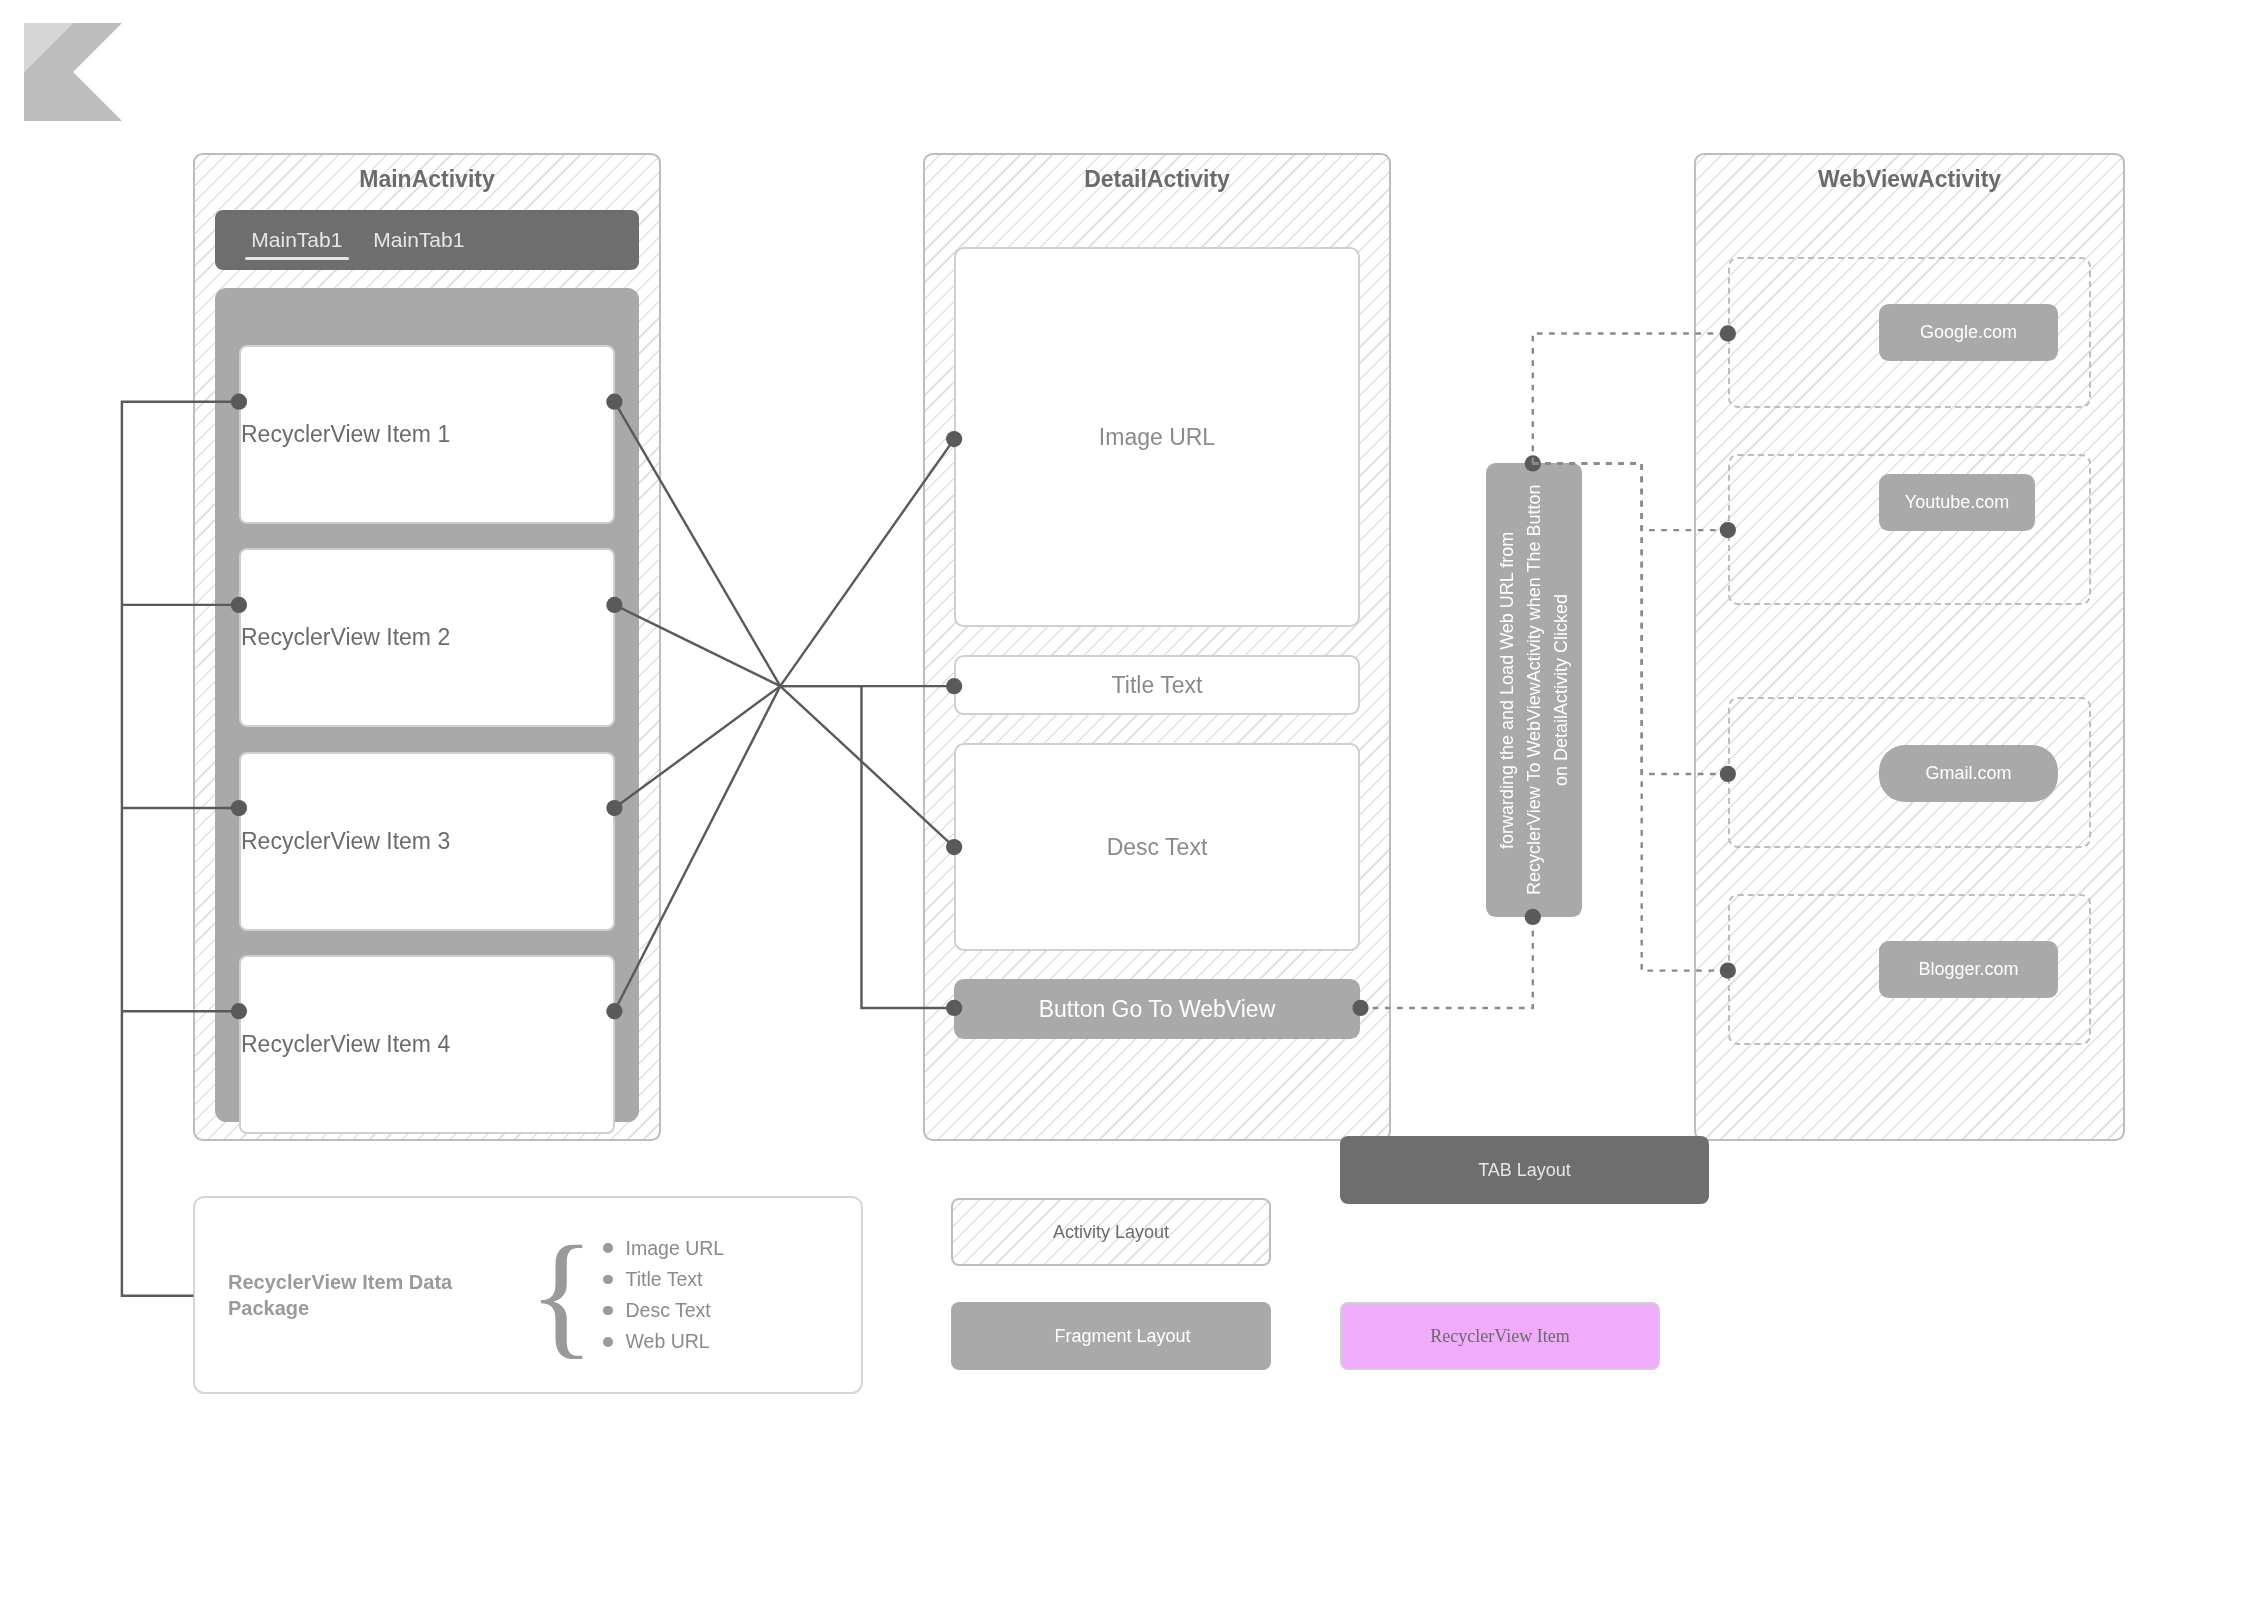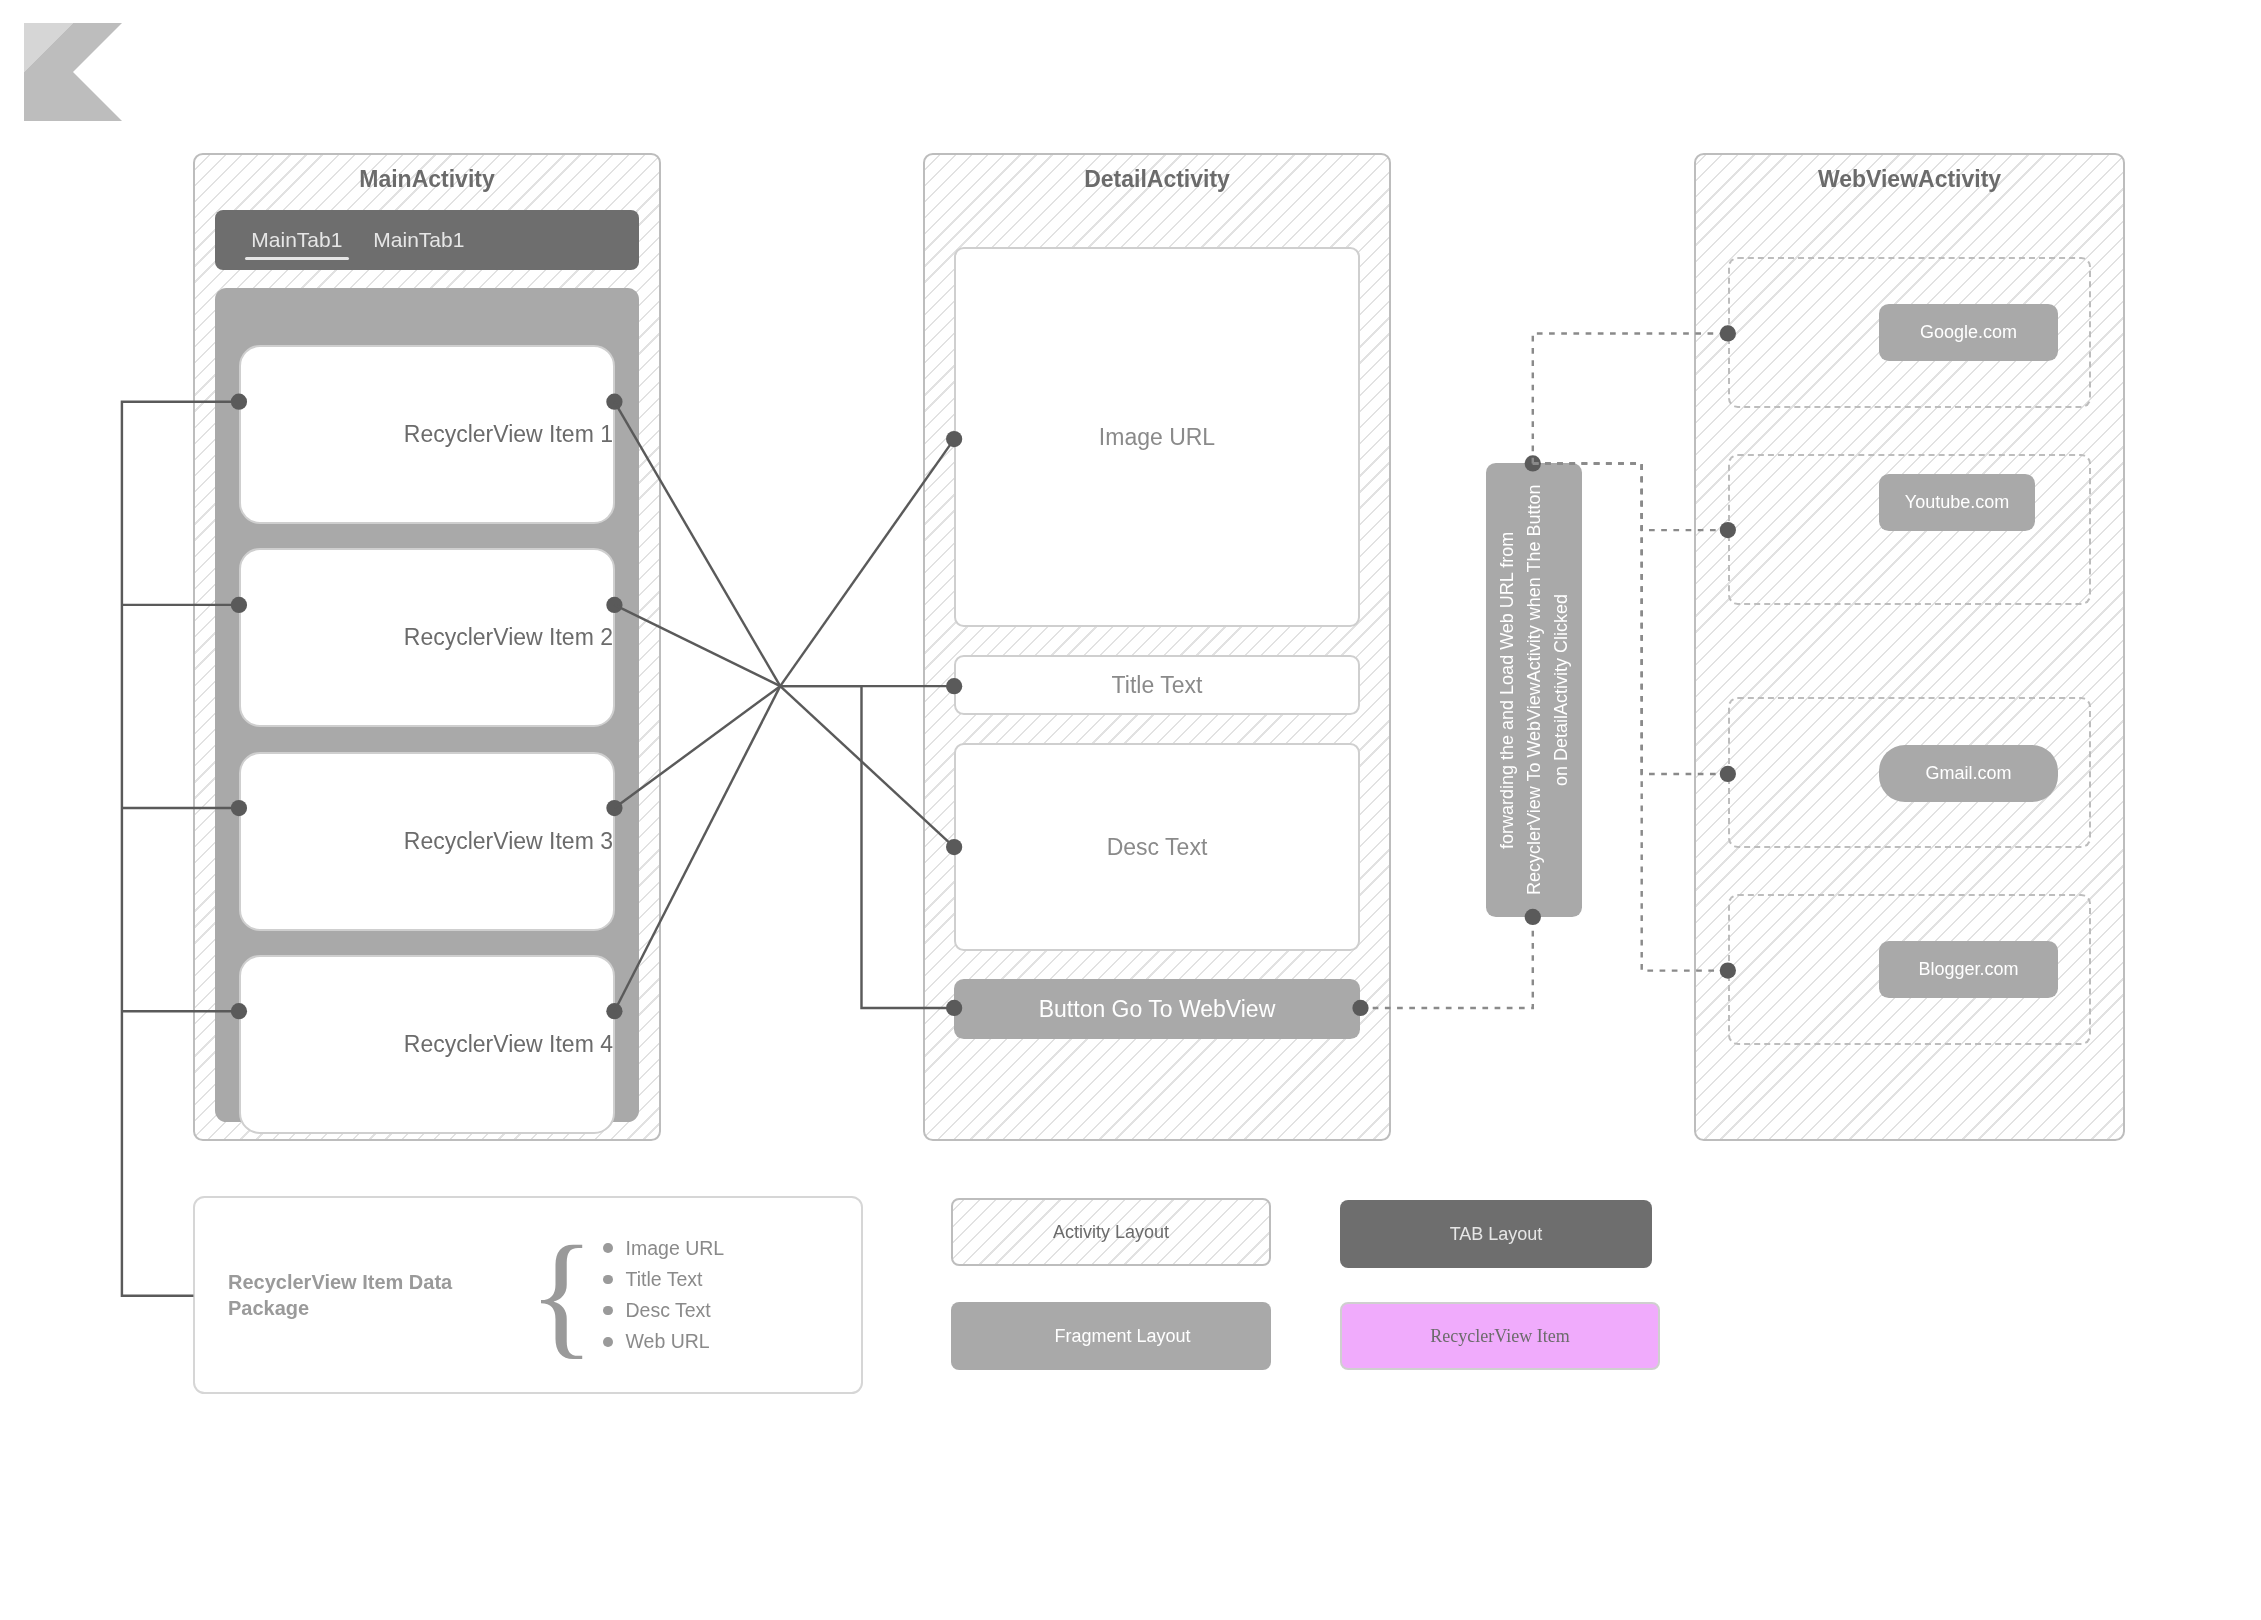--- a/index.html
+++ b/index.html
@@ -67,24 +67,24 @@
   .fragment-box {
     position: absolute;
     background: #a9a9a9;
     border-radius: 11.4px;
   }
 
   .rv-item {
     position: absolute;
     background: #fff;
     border: 2.4px solid #cfcfcf;
-    border-radius: 21px;
-    display: flex;
-    align-items: center;
-    justify-content: flex-end;
+    border-radius: 8px;
+    display: flex;
+    align-items: center;
+    justify-content: flex-start;
     font-size: 23px;
     color: #6b6b6b;
     font-weight: 500;
     margin-top: 33px;
   }
 
   .detail-card {
     position: absolute;
     background: #fff;
     border: 2.4px solid #cfcfcf;
@@ -285,21 +285,21 @@
         </li>
       <li>
           <span>Web URL</span>
         </li>
     </ul>
   </div>
 
   <div class="legend-swatch hatched" style="left:951px; top:1198px; width:320px; height:68px;">
     <span>Activity Layout</span>
   </div>
-  <div class="legend-swatch tab" style="left:1340px; top:1200px; width:312px; height:68px;">
+  <div class="legend-swatch tab" style="left:1340px; top:1136px; width:369px; height:68px;">
     <span>TAB Layout</span>
   </div>
   <div class="legend-swatch frag" style="left:951px; top:1302px; width:320px; height:68px;">
     <span>Fragment Layout</span>
   </div>
   <div class="legend-swatch rv" style="left:1340px; top:1302px; width:320px; height:68px;">
     <span>RecyclerView Item</span>
   </div>
 
   <svg class="connectors" viewBox="0 0 2782 1994" width="2261" height="1621">

